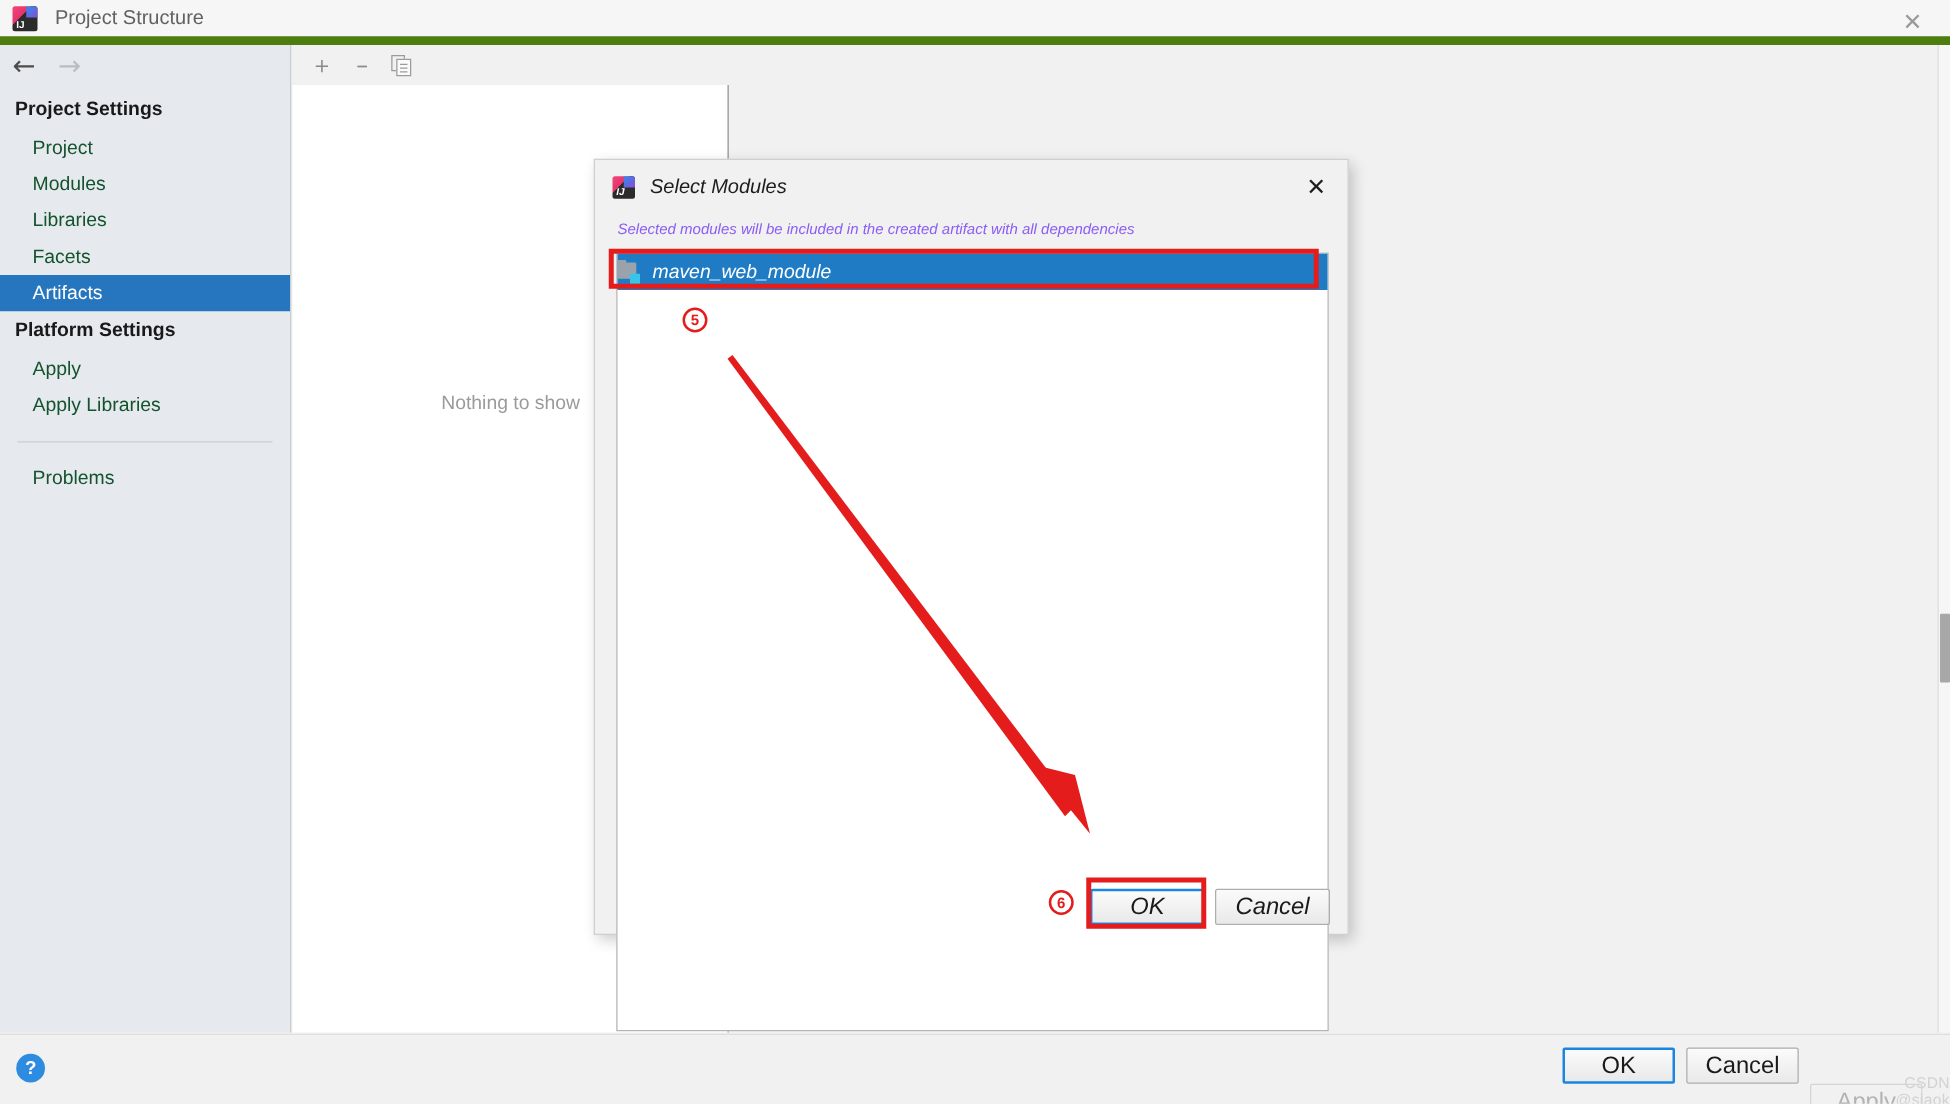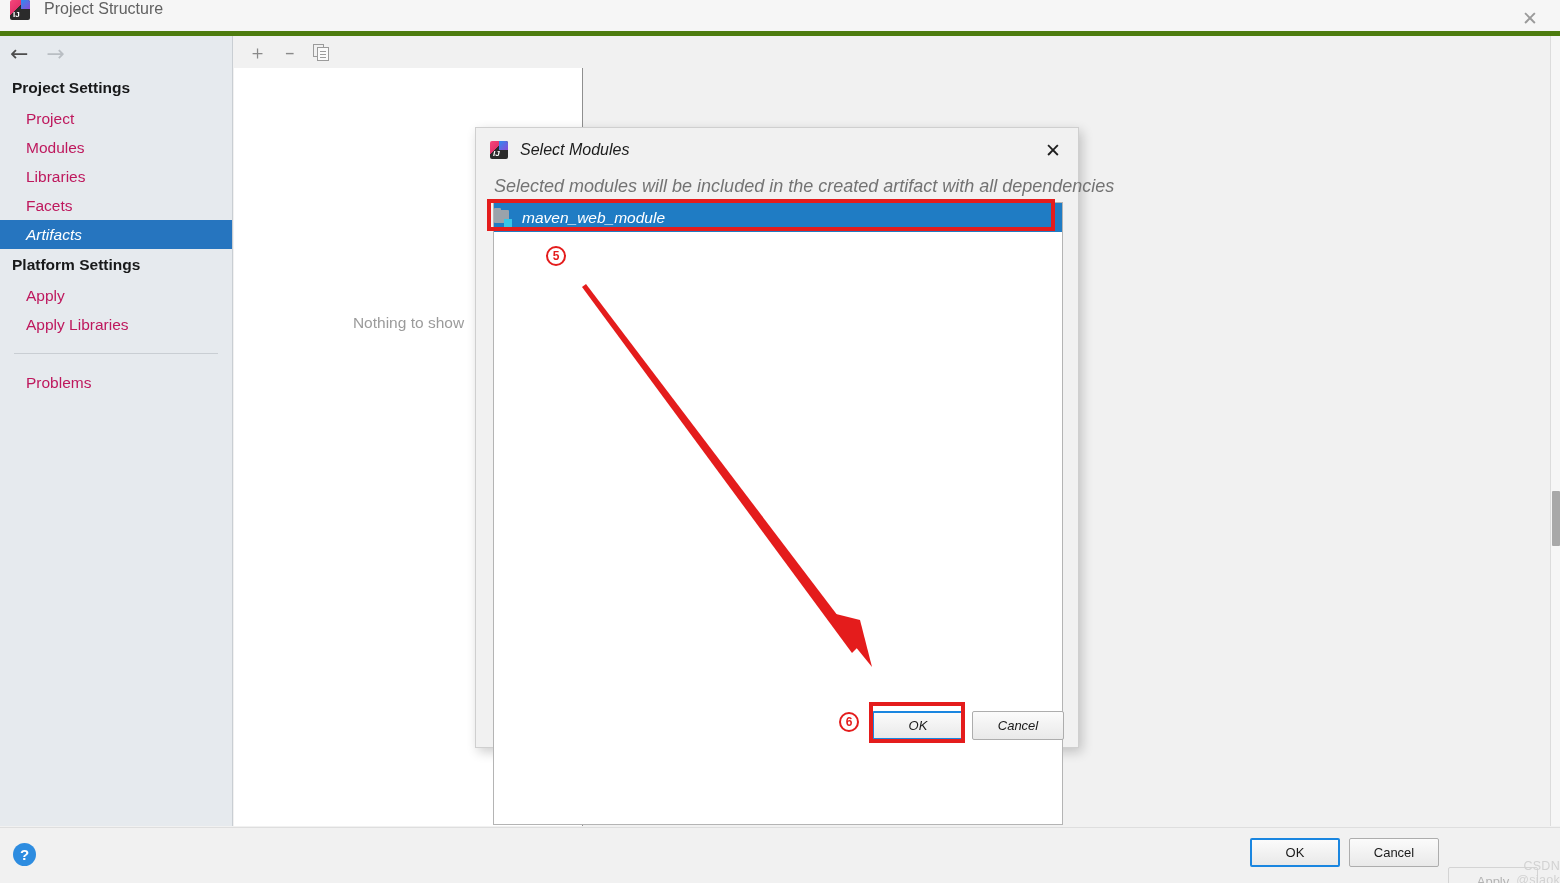--- a/index.html
+++ b/index.html
@@ -8,22 +8,22 @@
     font-family: "Liberation Sans", sans-serif;
     background: #f1f1f1;
     overflow: hidden;
   }
 
   #root { position: relative; width: 1560px; height: 883px; background: #f1f1f1; }
 
   
   .titlebar {
     position: absolute; left: 0; top: 0; width: 1560px; height: 36px;
-    background: #f6f6f6; border-bottom: 5px solid #4d7c0f;
-    display: flex; 
+    background: #f6f6f6; border-bottom: 7px solid #4d7c0f;
+    display: flex; align-items: center;
   }
   .ij-icon {
     position: relative; width: 20px; height: 20px; margin-left: 10px;
     border-radius: 2px; overflow: hidden; flex: 0 0 auto;
     background: linear-gradient(135deg,#f5477b 0%, #e3326a 38%, #2b2b2b 38%, #2b2b2b 100%);
   }
   .ij-icon::before {
     content: ""; position: absolute; right: 0; top: 0; width: 9px; height: 9px;
     background: linear-gradient(135deg,#2d8cf0,#8b4bd6);
   }
@@ -49,24 +49,24 @@
   .nav-row { height: 36px; display: flex; align-items: center; padding-left: 10px; gap: 18px; }
   .nav-arrow { font-size: 22px; line-height: 1; font-family: "DejaVu Sans", sans-serif; }
   .nav-arrow.enabled { color: #4d4d4d; }
   .nav-arrow.disabled { color: #b9bec3; }
 
   .group-head {
     font-size: 15.5px; font-weight: bold; color: #18191a;
     padding: 7px 0 7px 12px;
   }
   .nav-item {
-    font-size: 15.5px; color: #be185d; height: 29px;
+    font-size: 15.5px; color: #14532d; height: 29px;
     display: flex; align-items: center; padding-left: 26px;
   }
-  .nav-item.selected { background: #2675bf; color: #ffffff; font-style: italic; }
+  .nav-item.selected { background: #2675bf; color: #ffffff; }
   .sidebar-sep { height: 1px; background: #c9ced3; margin: 14px 14px 14px 14px; }
 
   
   .toolbar {
     position: absolute; left: 234px; top: 36px; width: 349px; height: 32px;
     background: #f1f1f1; display: flex; align-items: center; gap: 18px; padding-left: 14px;
   }
   .tb-icon { color: #8a8a8a; font-size: 19px; line-height: 1; font-family: "DejaVu Sans", sans-serif; }
   .tb-icon.copy { position: relative; width: 17px; height: 17px; }
   .tb-icon.copy .sq1 {
@@ -115,21 +115,21 @@
   .help-icon {
     position: absolute; left: 13px; top: 843px; width: 23px; height: 23px;
     border-radius: 50%; background: #2d8ce0;
     color: #fff; font-size: 15px; font-weight: bold;
     display: flex; align-items: center; justify-content: center;
     font-family: "Liberation Sans", sans-serif;
   }
   .btn {
     background: linear-gradient(#fbfbfb,#e9e9e9);
     border: 1px solid #adadad; border-radius: 2px;
-    font-size: 13px; color: #1a1a1a;
+    font-size: 19px; color: #1a1a1a;
     display: flex; align-items: center; justify-content: center;
     font-family: "Liberation Sans", sans-serif;
   }
   .btn.focused { border: 2px solid #1a86e0; }
   .btn.disabled { color: #b3b3b3; border-color: #d4d4d4; background: #f1f1f1; margin-top: 29px; }
   .mb-ok     { position: absolute; left: 1250px; top: 838px; width: 90px; height: 29px; }
   .mb-cancel { position: absolute; left: 1349px; top: 838px; width: 90px; height: 29px; }
   .mb-apply  { position: absolute; left: 1448px; top: 838px; width: 90px; height: 29px; }
 
   .watermark {
@@ -150,21 +150,21 @@
   }
   .dlg-title .ij-icon { margin-left: 14px; width: 18px; height: 18px; }
   .dlg-title-text { margin-left: 12px; font-size: 16px; color: #1d1d1d; }
   .dlg-close {
     position: absolute; right: 12px; top: 10px; width: 26px; height: 24px;
     display: flex; align-items: center; justify-content: center;
     font-size: 19px; color: #1d1d1d; font-family: "DejaVu Sans", sans-serif;
   }
   .dlg-desc {
     position: absolute; left: 18px; top: 48px; width: 580px;
-    font-size: 18px; color: #737373; white-space: nowrap;
+    font-size: 12px; color: #8b5cf6; white-space: nowrap;
   }
 
   .list-box {
     position: absolute; left: 17px; top: 74px; width: 570px; height: 623px;
     background: #ffffff; border: 1px solid #b4b4b4;
   }
   .list-row {
     position: absolute; left: 0; top: 0; width: 568px; height: 29px;
     background: #1f7cc4; display: flex; align-items: center; padding-left: 0;
   }

